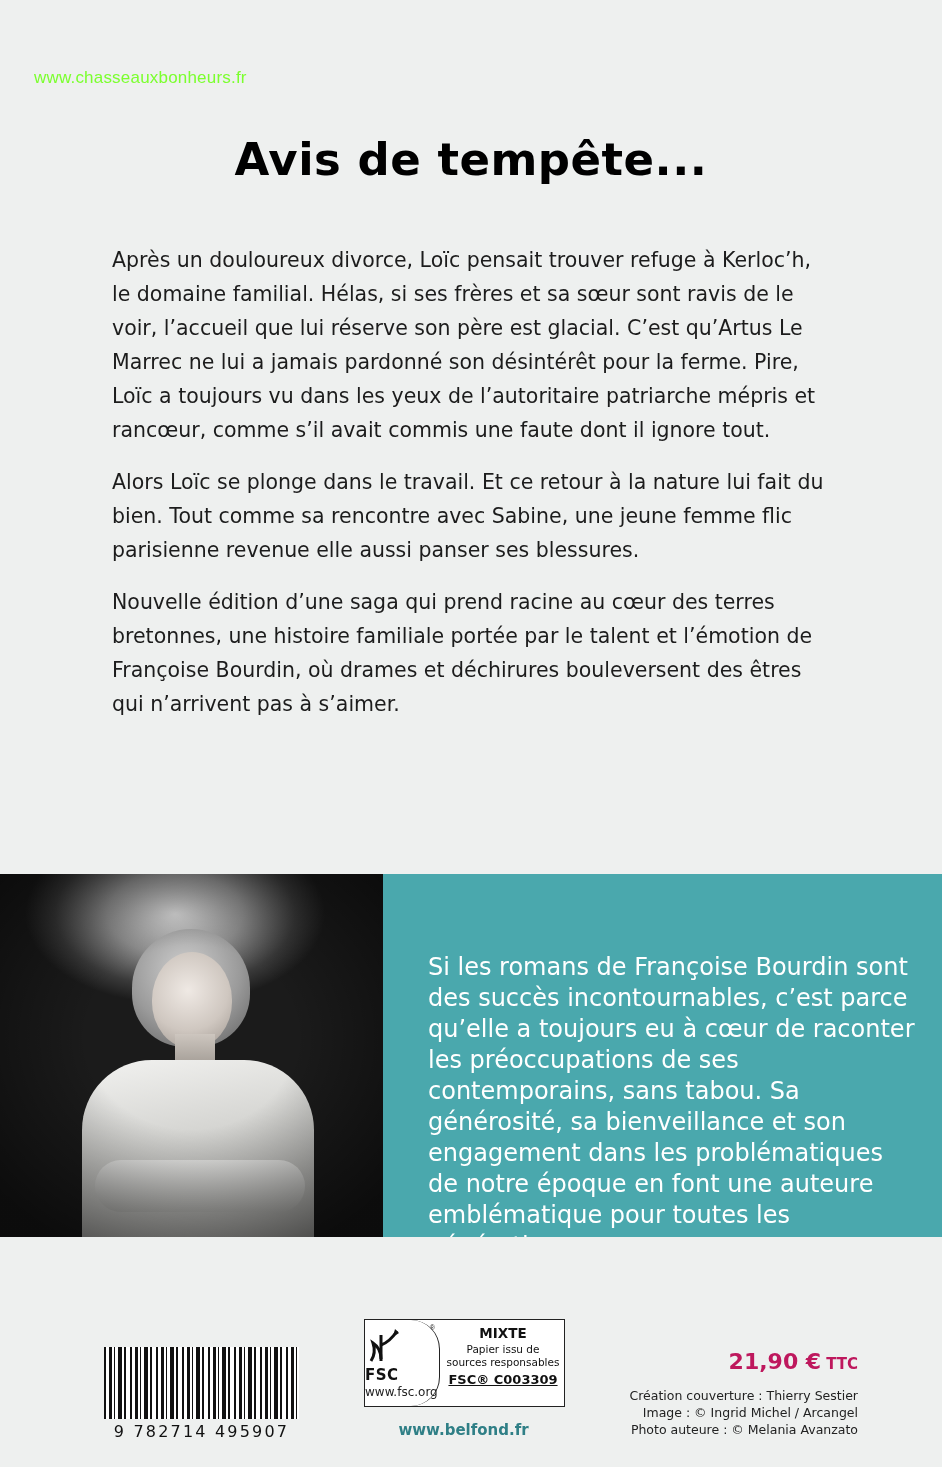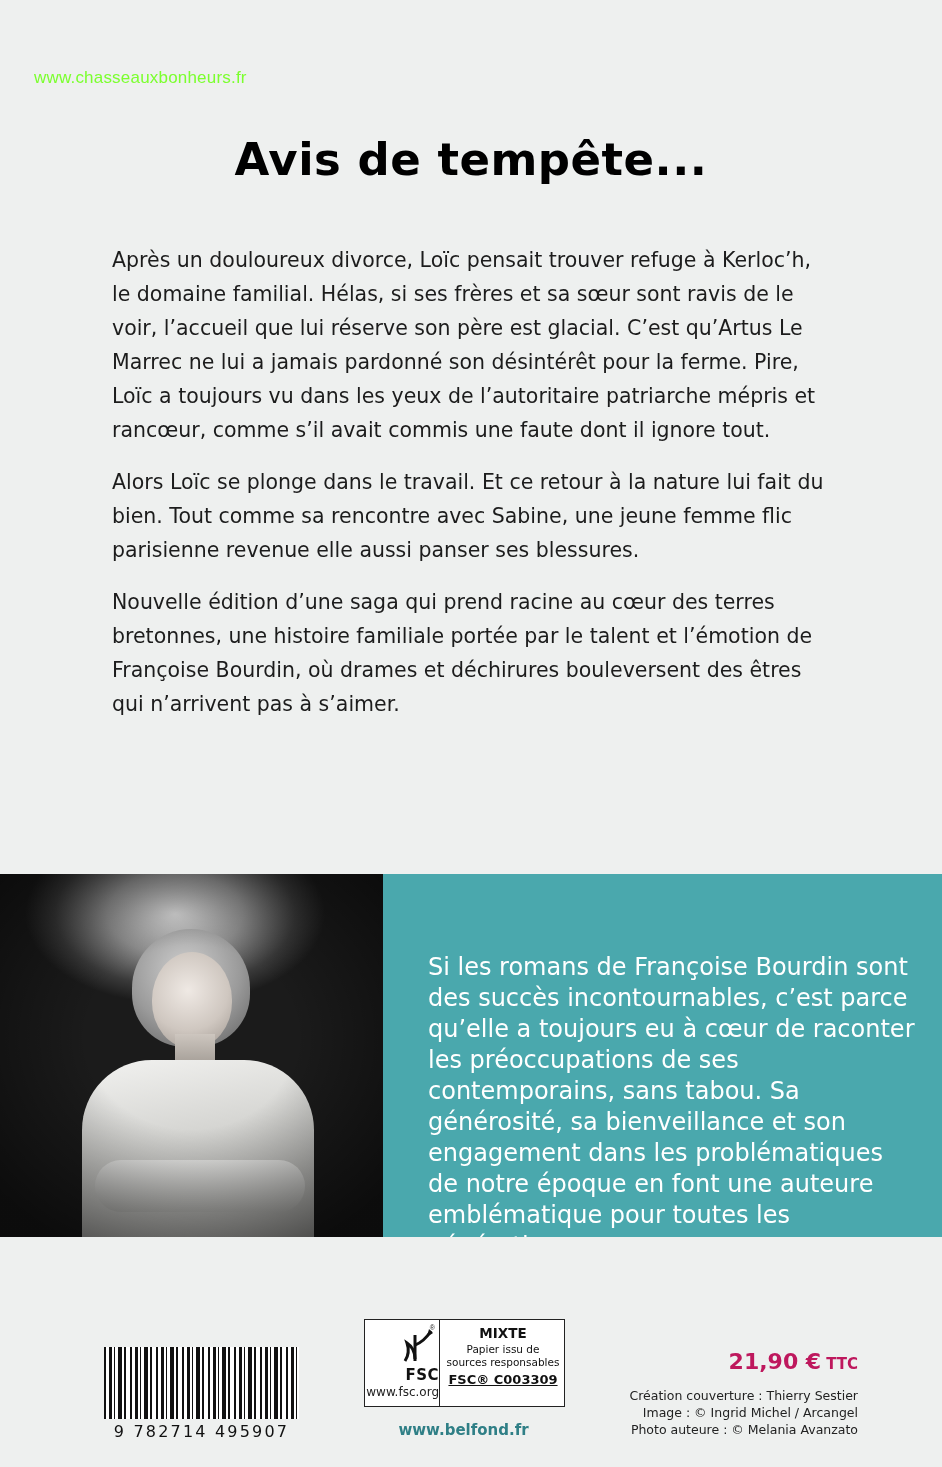--- a/index.html
+++ b/index.html
@@ -182,22 +182,23 @@
     border: 1.5px solid #222;
     background: #fff;
     display: flex;
   }
   .fsc-left {
     width: 74px;
     border-right: 1.5px solid #222;
     position: relative;
     display: flex;
     flex-direction: column;
-    align-items: flex-end;
+    align-items: flex-start;
     justify-content: center;
+    border-radius: 29px;
   }
   .fsc-tree {
     position: relative;
     width: 40px; height: 38px;
   }
   .fsc-tree svg { display: block; }
   .fsc-label {
     font-family: "DejaVu Sans", sans-serif;
     font-size: 15px;
     font-weight: bold;

